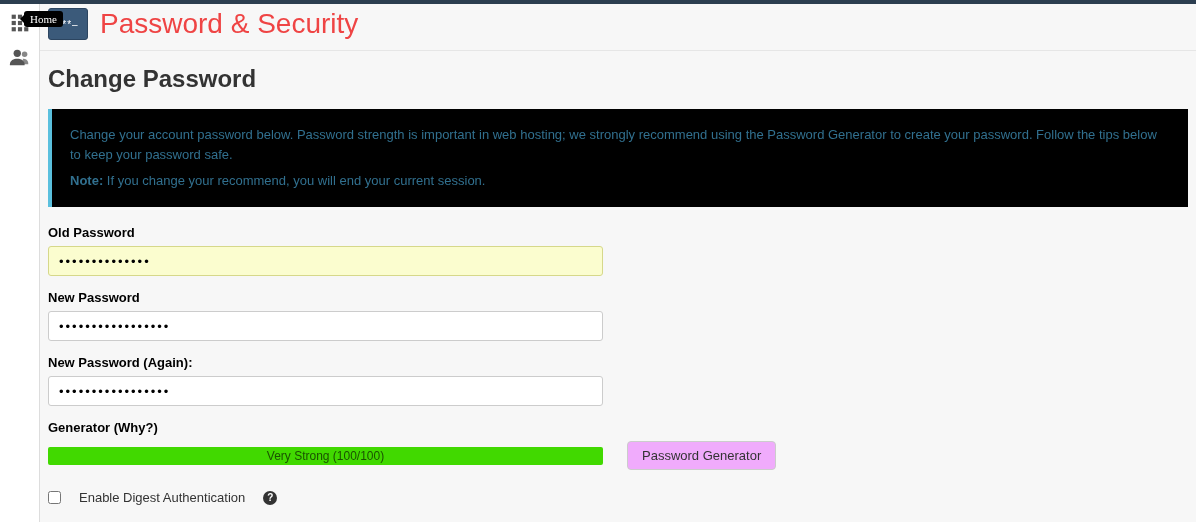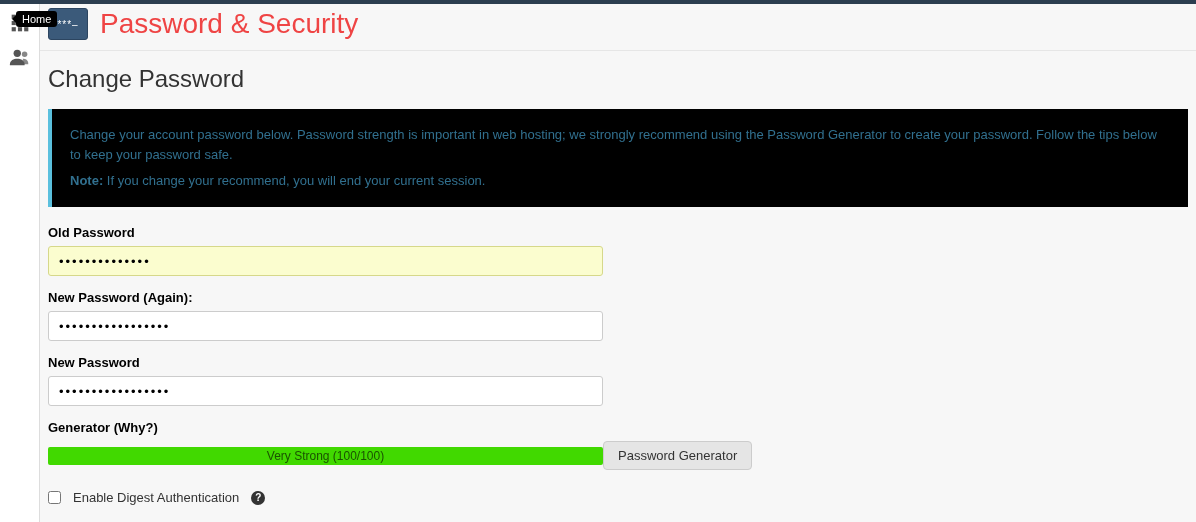--- a/index.html
+++ b/index.html
@@ -24,29 +24,30 @@
       border-right: 1px solid #ddd;
       padding-top: 8px;
       display: flex;
       flex-direction: column;
       align-items: center;
       gap: 12px;
       position: relative;
     }
     .sidebar .tooltip-home {
       position: absolute;
-      left: 16px;
+      left: 24px;
       top: 7px;
       background: #000;
       color: #fff;
       font-size: 11px;
       padding: 2px 6px;
       border-radius: 3px;
       white-space: nowrap;
       z-index: 10;
+      font-family: Liberation Serif, serif;
     }
     .sidebar .tooltip-home::before {
       content: "";
       position: absolute;
       left: -4px;
       top: 50%;
       transform: translateY(-50%);
       border: 4px solid transparent;
       border-right-color: #000;
       border-left: none;
@@ -88,21 +89,21 @@
     .page-title {
       font-size: 28px;
       font-weight: 400;
       color: #ef4444;
     }
     .content {
       padding: 14px 8px 20px 8px;
     }
     .section-title {
       font-size: 24px;
-      font-weight: 400;
+      font-weight: 700;
       color: #333;
       margin-bottom: 16px;
     }
     .info-banner {
       background: #000000;
       border-left: 4px solid #5bc0de;
       padding: 16px 18px;
       color: #31708f;
       font-size: 13px;
       line-height: 1.55;
@@ -133,20 +134,21 @@
       font-family: inherit;
       letter-spacing: 2px;
     }
     .form-input.highlight {
       background: #fbfdcf;
       border-color: #d6d88a;
     }
     .strength-row {
       display: flex;
       align-items: center;
+      gap: 24px;
       margin-top: 4px;
     }
     .strength-bar-wrap {
       width: 555px;
       height: 18px;
       background: #eee;
       border-radius: 2px;
       overflow: hidden;
       position: relative;
     }
@@ -163,28 +165,28 @@
     .btn {
       display: inline-block;
       padding: 6px 14px;
       border-radius: 4px;
       font-size: 13px;
       cursor: pointer;
       border: 1px solid transparent;
       font-family: inherit;
     }
     .btn-default {
-      background: #e5e5e5;
+      background: #f0abfc;
       border-color: #ccc;
       color: #333;
     }
     .checkbox-row {
       display: flex;
       align-items: center;
-      gap: 12px;
+      gap: 18px;
       font-size: 13px;
       margin: 20px 0 22px 0;
     }
     .help-circle {
       display: inline-flex;
       width: 14px;
       height: 14px;
       background: #333;
       color: #fff;
       border-radius: 50%;
@@ -244,26 +246,26 @@
           <strong>Note:</strong><span> If you change your recommend, you will end your current session.</span>
         </p>
       </div>
 
       <div class="form-group">
         <label class="form-label">Old Password</label>
         <input type="password" class="form-input highlight" value="••••••••••••••" style="">
       </div>
 
       <div class="form-group">
+        <label class="form-label">New Password</label>
+        <input type="password" class="form-input" value="•••••••••••••••••" style="">
+      </div>
+
+      <div class="form-group">
         <label class="form-label">New Password (Again):</label>
-        <input type="password" class="form-input" value="•••••••••••••••••" style="">
-      </div>
-
-      <div class="form-group">
-        <label class="form-label">New Password</label>
         <input type="password" class="form-input" value="•••••••••••••••••" style="">
       </div>
 
       <div class="form-group">
         <div class="form-label strength-label-row">Generator (Why?)</div>
         <div class="strength-row">
           <div class="strength-bar-wrap">
             <div class="strength-bar">Very Strong (100/100)</div>
           </div>
           <button class="btn btn-default">Password Generator</button>

